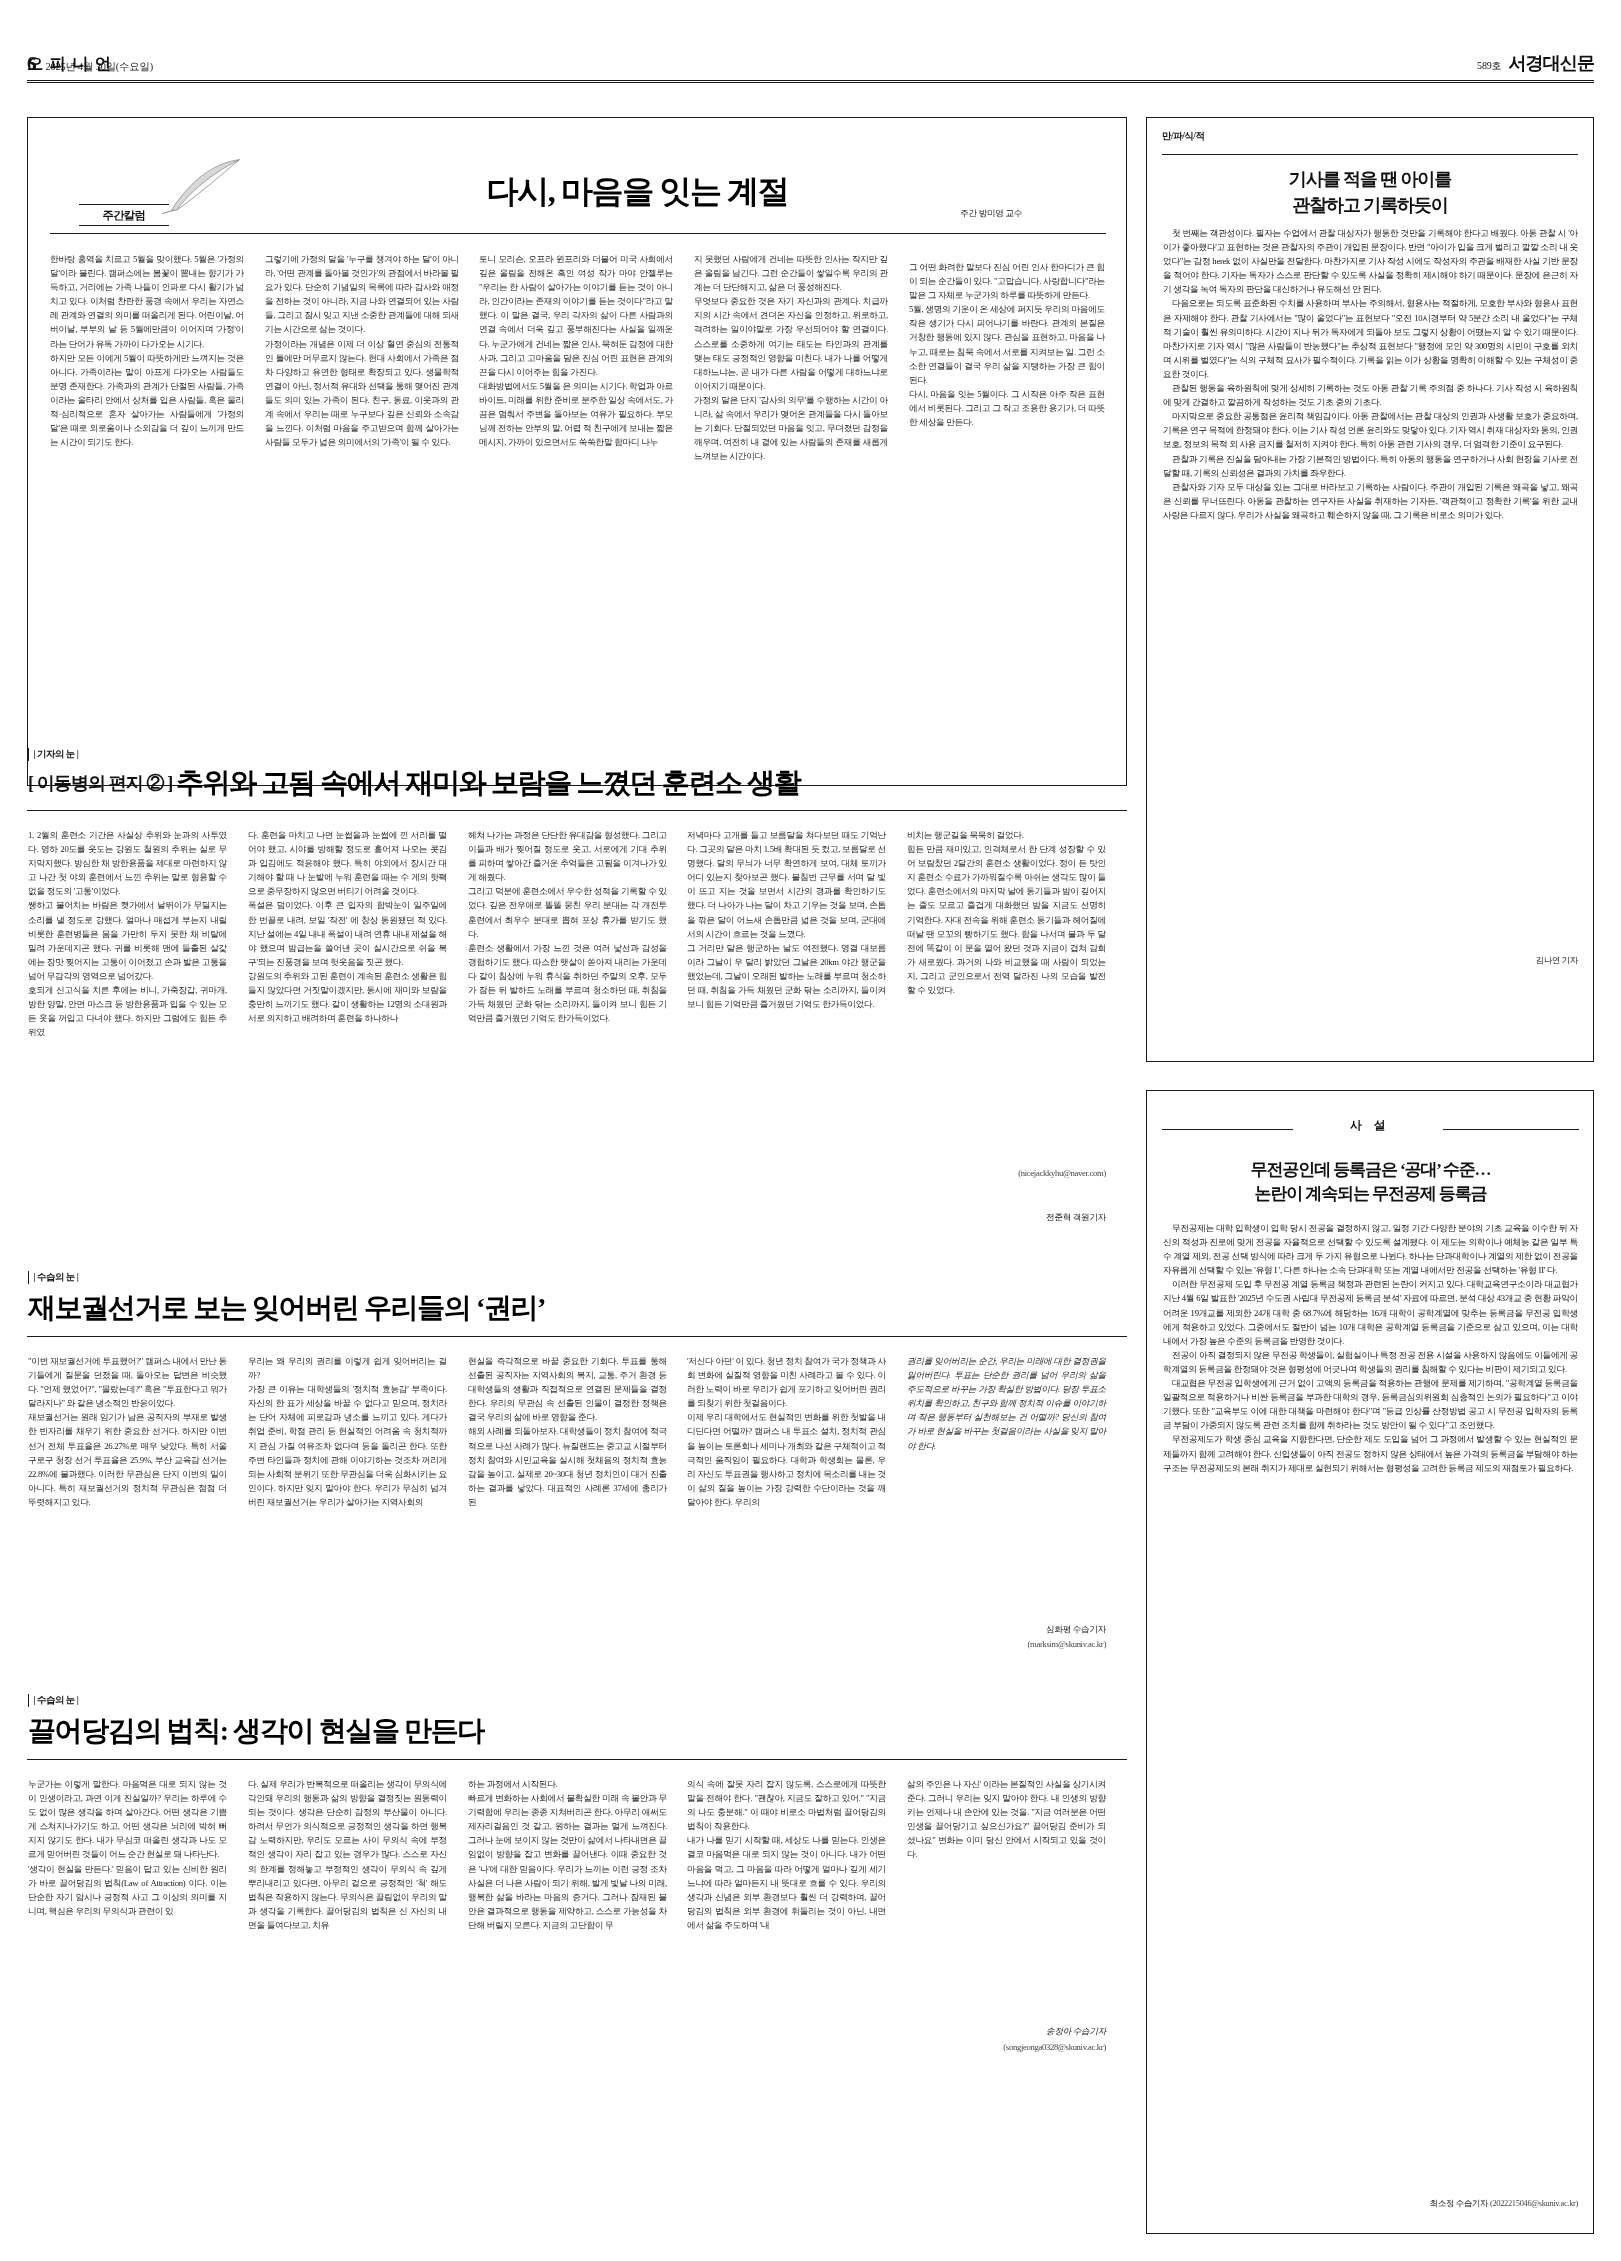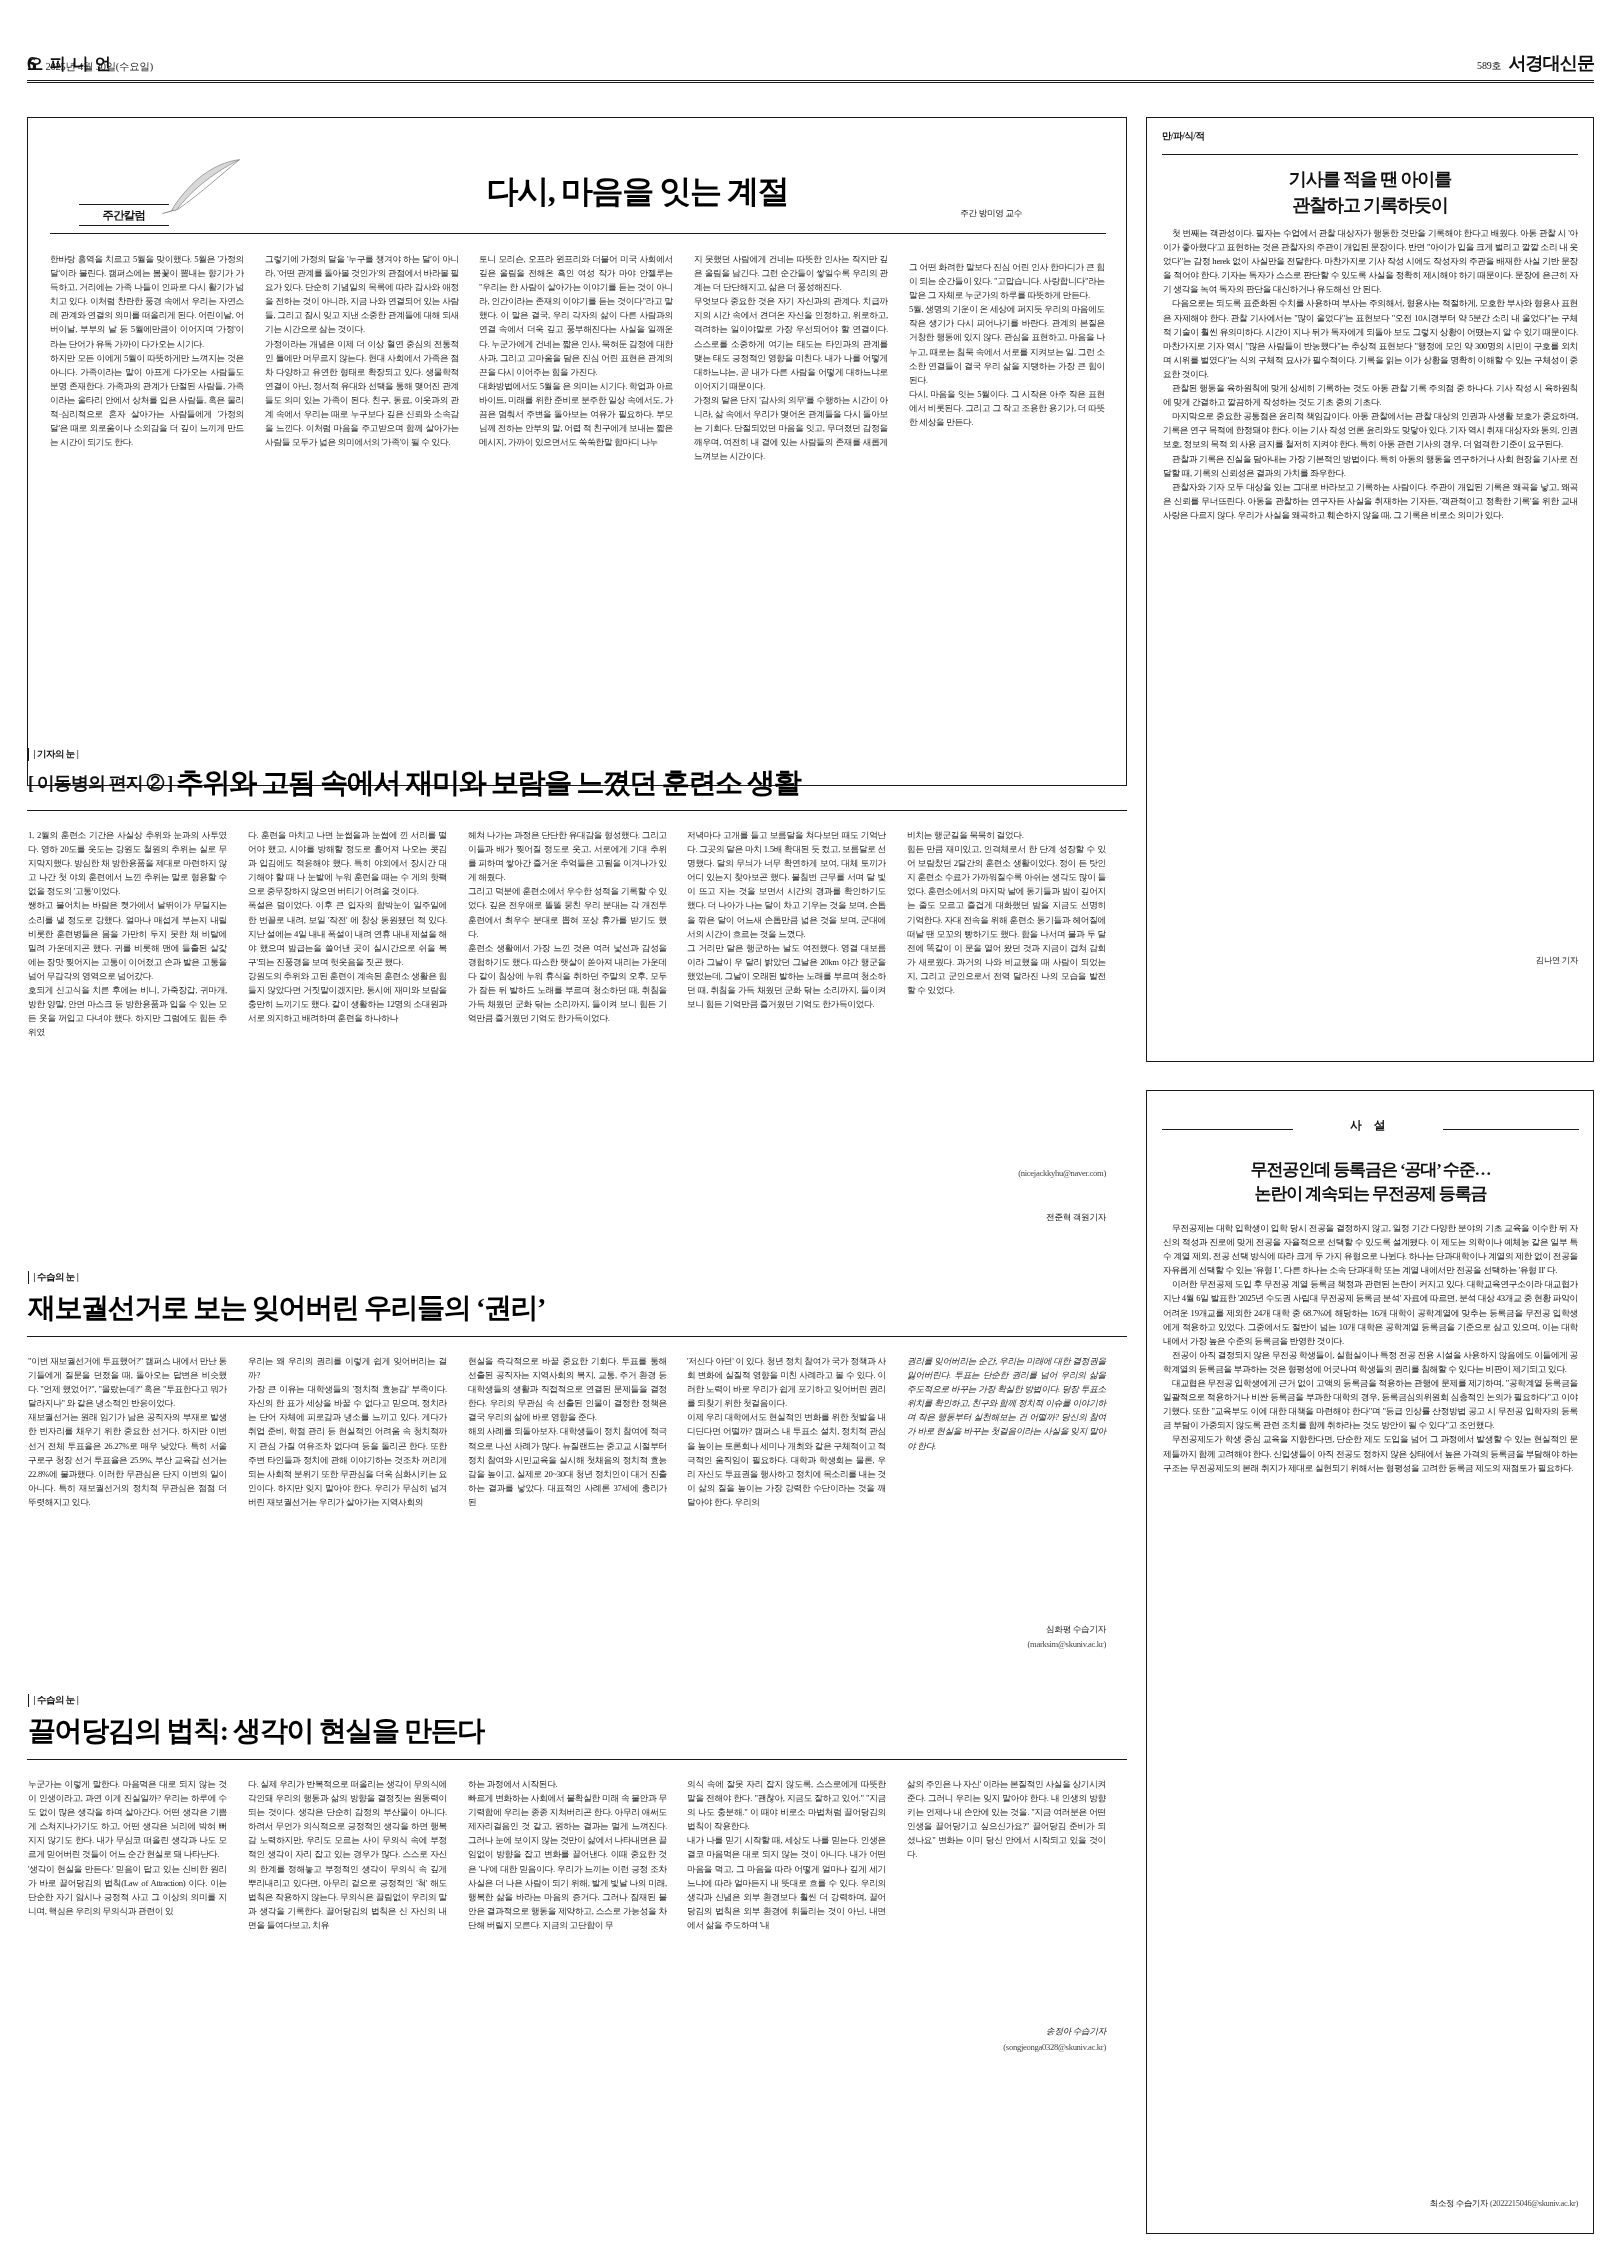--- a/index.html
+++ b/index.html
@@ -314,21 +314,21 @@
   <div class="sasul-bar" style="left:1162px; top:1129px; width:131px;"></div>
   <div class="sasul-bar" style="left:1443px; top:1129px; width:136px;"></div>
   <div class="sasul-label" style="left:1302px; top:1118px; width:136px;">사  설</div>
 
   <div class="side-title" style="left:1160px; top:1158px; width:421px; font-size:17px; white-space:pre-line;">무전공인데 등록금은 ‘공대’ 수준…
 논란이 계속되는 무전공제 등록금</div>
 
   <div class="side-body" style="left:1163px; top:1221px; width:415px; height:959px;">
     <p style="margin:0; text-indent:9px;">무전공제는 대학 입학생이 입학 당시 전공을 결정하지 않고, 일정 기간 다양한 분야의 기초 교육을 이수한 뒤 자신의 적성과 진로에 맞게 전공을 자율적으로 선택할 수 있도록 설계됐다. 이 제도는 의학이나 예체능 같은 일부 특수 계열 제외, 전공 선택 방식에 따라 크게 두 가지 유형으로 나뉜다. 하나는 단과대학이나 계열의 제한 없이 전공을 자유롭게 선택할 수 있는 '유형 I ', 다른 하나는 소속 단과대학 또는 계열 내에서만 전공을 선택하는 '유형 II' 다.</p>
     <p style="margin:0; text-indent:9px;">이러한 무전공제 도입 후 무전공 계열 등록금 책정과 관련된 논란이 커지고 있다. 대학교육연구소이라 대교협가 지난 4월 6일 발표한 '2025년 수도권 사립대 무전공제 등록금 분석' 자료에 따르면, 분석 대상 43개교 중 현황 파악이 어려운 19개교를 제외한 24개 대학 중 68.7%에 해당하는 16개 대학이 공학계열에 맞추는 등록금을 무전공 입학생에게 적용하고 있었다. 그중에서도 절반이 넘는 10개 대학은 공학계열 등록금을 기준으로 삼고 있으며, 이는 대학 내에서 가장 높은 수준의 등록금을 반영한 것이다.</p>
-    <p style="margin:0; text-indent:9px;">전공이 아직 결정되지 않은 무전공 학생들이, 실험실이나 특정 전공 전용 시설을 사용하지 않음에도 이들에게 공학계열의 등록금을 부과하는 것은 형평성에 어긋나며 학생들의 권리를 침해할 수 있다는 비판이 제기되고 있다.</p>
+    <p style="margin:0; text-indent:9px;">전공이 아직 결정되지 않은 무전공 학생들이, 실험실이나 특정 전공 전용 시설을 사용하지 않음에도 이들에게 공학계열의 등록금을 한정돼야 것은 형평성에 어긋나며 학생들의 권리를 침해할 수 있다는 비판이 제기되고 있다.</p>
     <p style="margin:0; text-indent:9px;">대교협은 무전공 입학생에게 근거 없이 고액의 등록금을 적용하는 관행에 문제를 제기하며, "공학계열 등록금을 일괄적으로 적용하거나 비싼 등록금을 부과한 대학의 경우, 등록금심의위원회 심층적인 논의가 필요하다"고 이야기했다. 또한 "교육부도 이에 대한 대책을 마련해야 한다"며 "등급 인상률 산정방법 공고 시 무전공 입학자의 등록금 부담이 가중되지 않도록 관련 조치를 함께 취하라는 것도 방안이 될 수 있다"고 조언했다.</p>
     <p style="margin:0; text-indent:9px;">무전공제도가 학생 중심 교육을 지향한다면, 단순한 제도 도입을 넘어 그 과정에서 발생할 수 있는 현실적인 문제들까지 함께 고려해야 한다. 신입생들이 아직 전공도 정하지 않은 상태에서 높은 가격의 등록금을 부담해야 하는 구조는 무전공제도의 본래 취지가 제대로 실현되기 위해서는 형평성을 고려한 등록금 제도의 재점토가 필요하다.</p>
   </div>
   <div class="side-byline" style="left:1163px; top:2198px; width:415px;">
     <span>최소정 수습기자</span>
     <span style="color:#444;">(2022215046@skuniv.ac.kr)</span>
   </div>
 
 </div>
 

